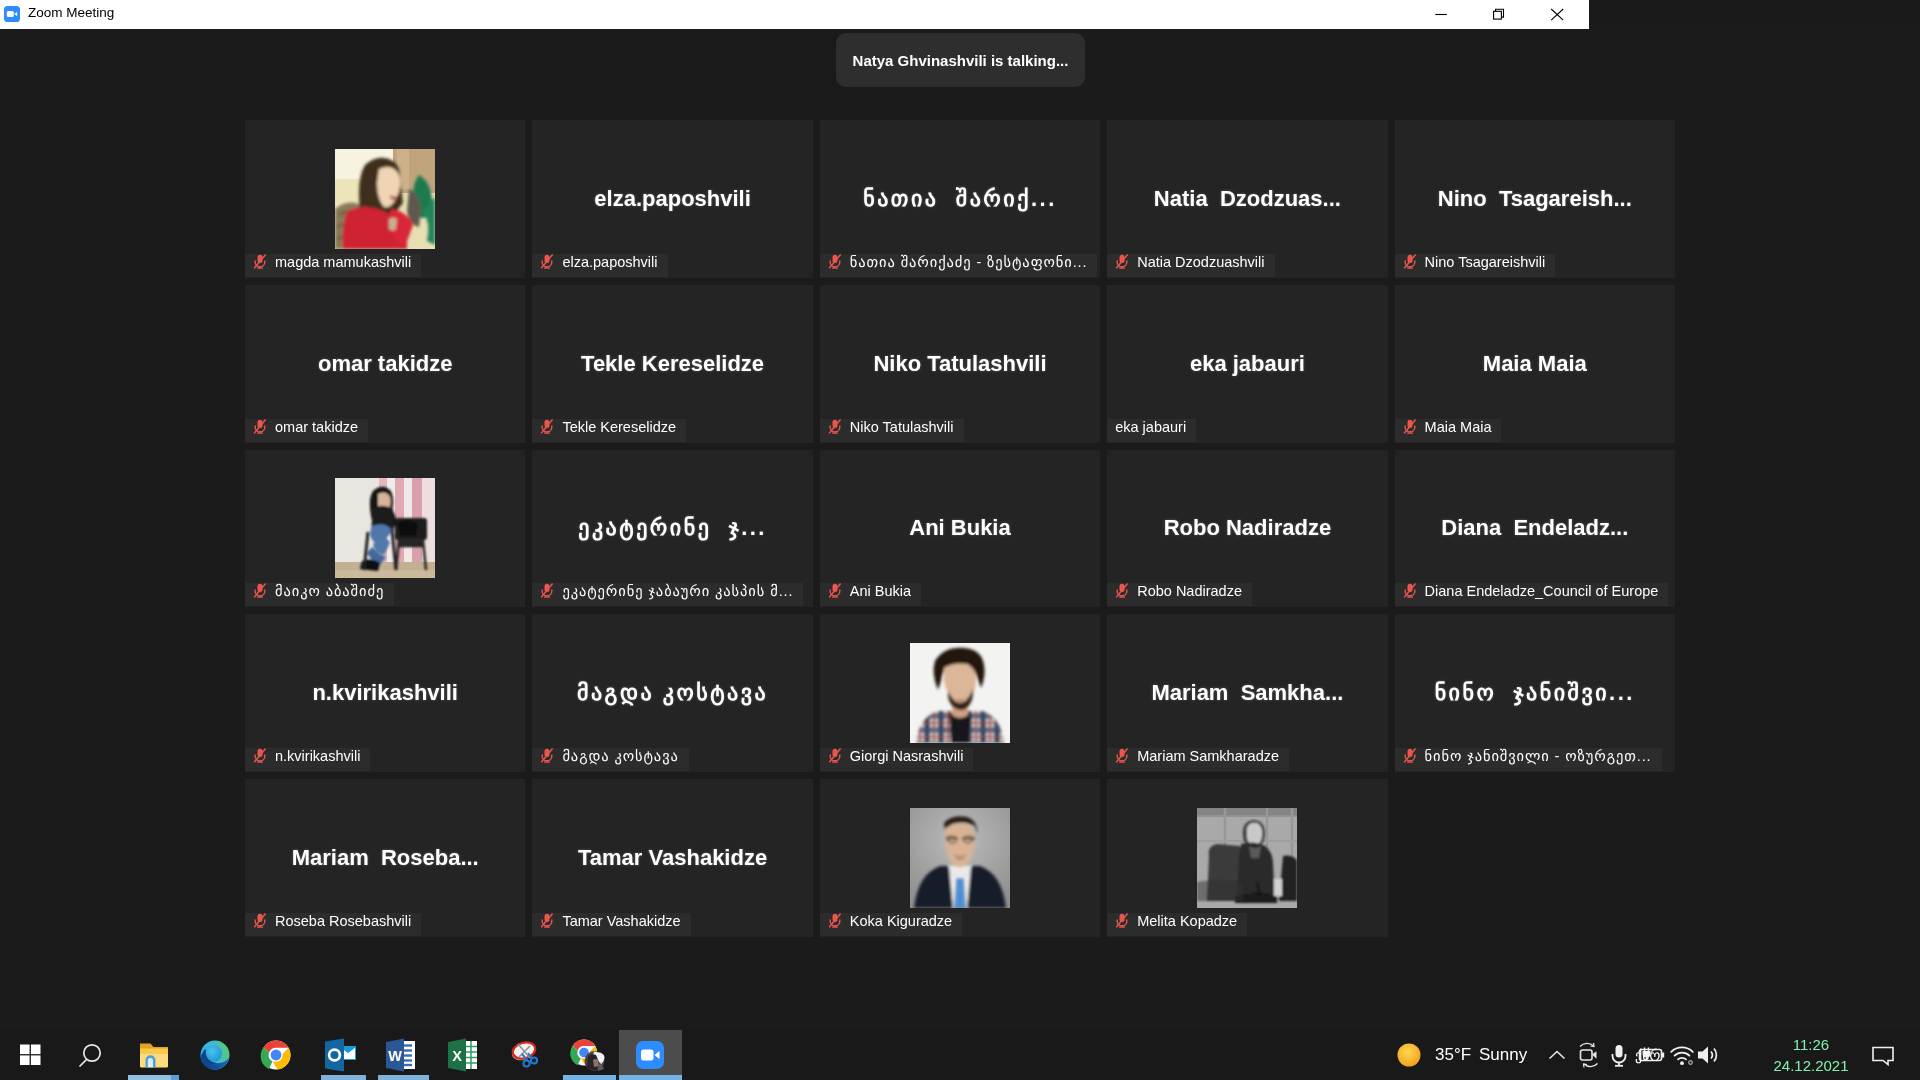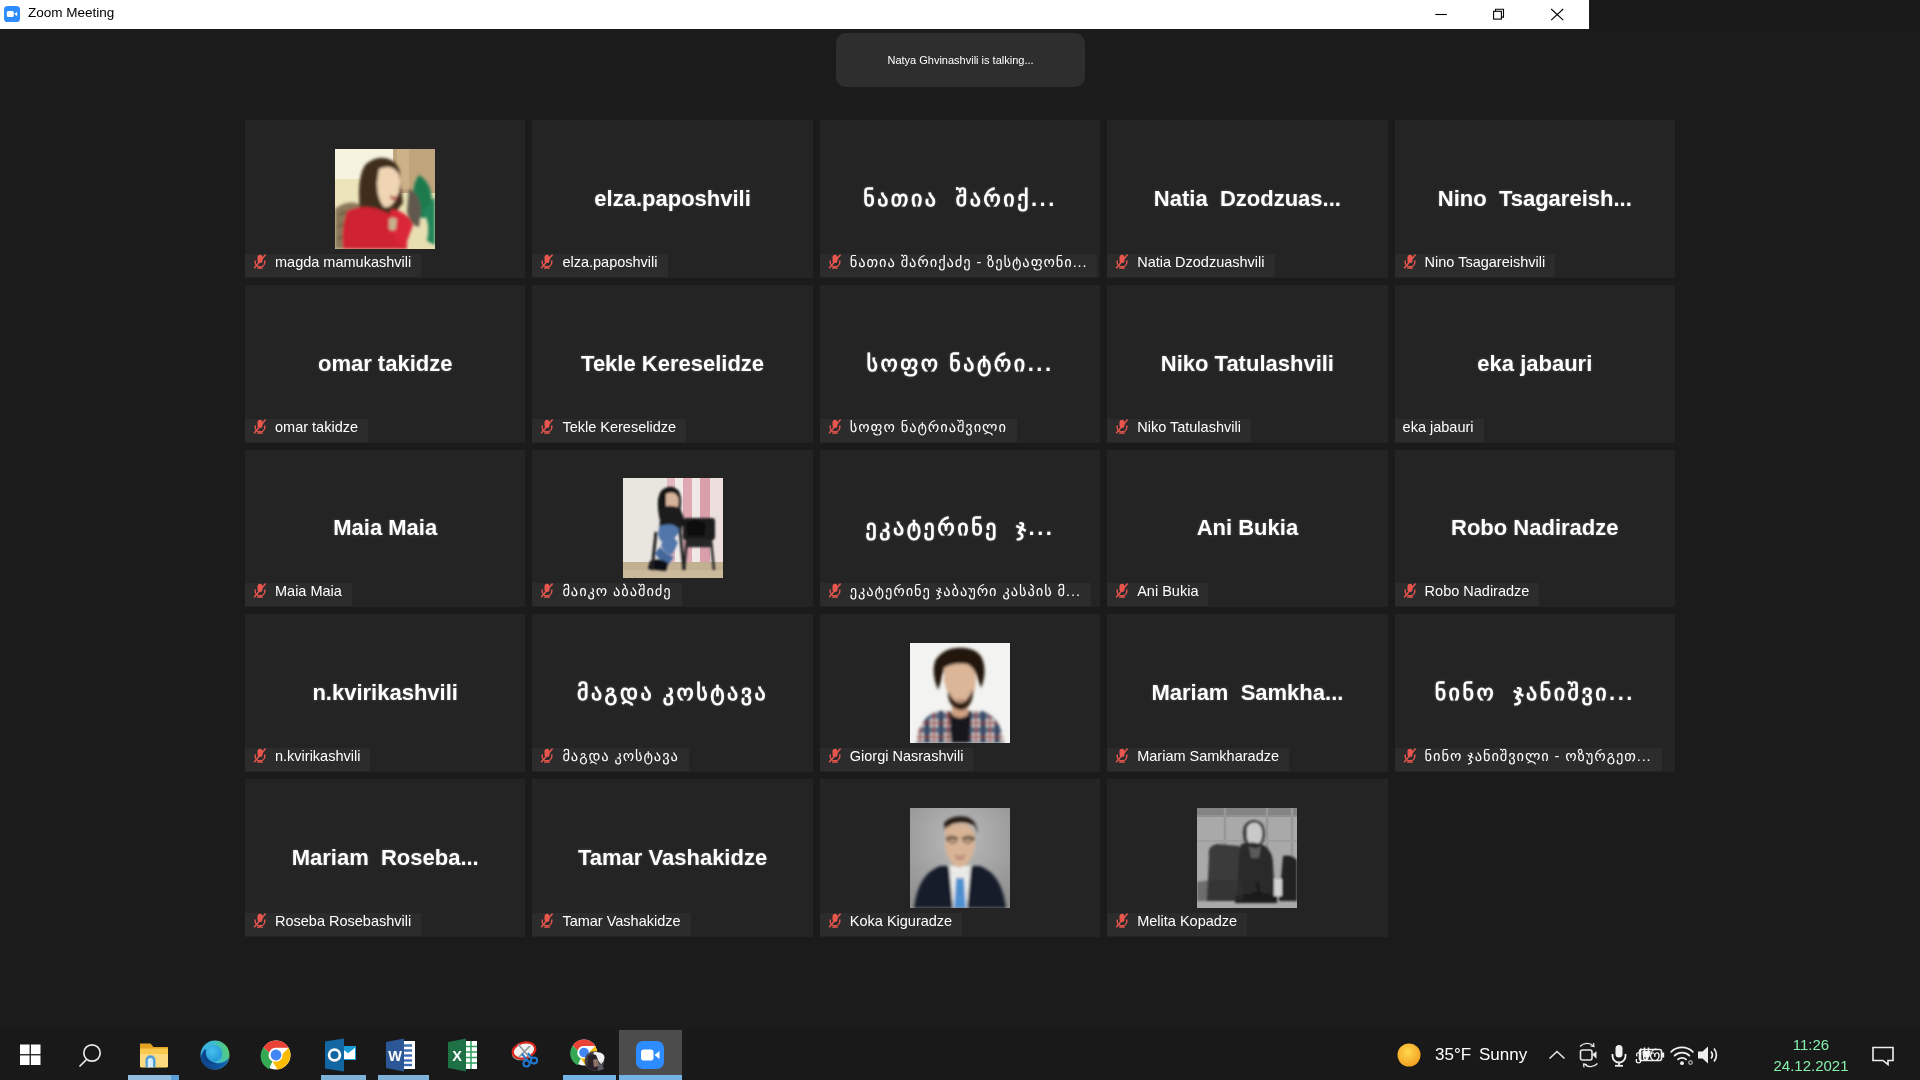--- a/index.html
+++ b/index.html
@@ -1,21 +1,21 @@
 <!DOCTYPE html>
 <html><head>
 <meta charset="utf-8">
 <style>
 html,body{margin:0;padding:0;width:1920px;height:1080px;overflow:hidden;background:#1a1a1a;font-family:"Liberation Sans",sans-serif;}
 #titlebar{position:absolute;left:0;top:0;width:1589px;height:29px;background:#ffffff;}
 #titlebar .appicon{position:absolute;left:4px;top:6px;width:16px;height:16px;}
 #titlebar .ttext{position:absolute;left:28px;top:5px;font-size:13.5px;color:#000;}
 .wbtn{position:absolute;top:0;height:29px;width:58px;}
 #stage{position:absolute;left:0;top:29px;width:1920px;height:1001px;background:#1b1b1b;}
-#tooltip{position:absolute;left:836px;top:4px;width:249px;height:54px;background:#2e2e2e;border-radius:10px;color:#fff;font-size:11px;font-weight:normal;display:flex;align-items:center;justify-content:center;}
+#tooltip{position:absolute;left:836px;top:4px;width:249px;height:54px;background:#2e2e2e;border-radius:10px;color:#fff;font-size:15px;font-weight:bold;display:flex;align-items:center;justify-content:center;}
 #grid{position:absolute;left:245px;top:91px;width:1430px;height:817px;display:grid;grid-template-columns:repeat(5,1fr);grid-template-rows:repeat(5,1fr);gap:7px;}
 .tile{position:relative;background:#242424;overflow:hidden;}
 .cname.g{letter-spacing:2.5px;}
 .label.glab span{letter-spacing:0.9px;}
 .cname{position:absolute;left:0;top:0;right:0;bottom:0;display:flex;align-items:center;justify-content:center;color:#fff;font-size:22px;font-weight:bold;white-space:pre;text-shadow:0 0 3px rgba(255,255,255,0.25);}
 .label{position:absolute;left:0;bottom:1px;height:23px;background:#2c2c2c;display:flex;align-items:flex-start;padding:0 10px 0 8px;color:#fff;font-size:14.5px;white-space:pre;max-width:100%;box-sizing:border-box;}
 .label .mic{margin-right:8px;flex:none;}
 .photo{position:absolute;left:50%;top:50%;transform:translate(-50%,-50%);}
 #taskbar{position:absolute;left:0;top:1030px;width:1920px;height:50px;background:#191919;}
 .tb{position:absolute;top:1030px;height:50px;}
@@ -148,32 +148,20 @@
             <g fill="#e8564e">
               <rect x="4.5" y="0.8" width="5" height="8.2" rx="2.5"></rect>
               <path d="M2.2 6.6v1.6a4.8 4.8 0 0 0 9.6 0V6.6" fill="none" stroke="#e8564e" stroke-width="1.4"></path>
               <rect x="6.3" y="12" width="1.4" height="1.6"></rect>
               <rect x="3.9" y="13.4" width="6.2" height="1.3" rx=".6"></rect>
             </g>
             <line x1="12.6" y1="0.6" x2="1.2" y2="14.2" stroke="#e8564e" stroke-width="1.5"></line>
           </svg><span>Tekle Kereselidze</span></div>
       </div>
   <div class="tile">
-        <div class="cname g">სოფო ნატრი...</div>
-        <div class="label glab"><svg class="mic" width="14" height="15" viewBox="0 0 14 15">
-            <g fill="#e8564e">
-              <rect x="4.5" y="0.8" width="5" height="8.2" rx="2.5"></rect>
-              <path d="M2.2 6.6v1.6a4.8 4.8 0 0 0 9.6 0V6.6" fill="none" stroke="#e8564e" stroke-width="1.4"></path>
-              <rect x="6.3" y="12" width="1.4" height="1.6"></rect>
-              <rect x="3.9" y="13.4" width="6.2" height="1.3" rx=".6"></rect>
-            </g>
-            <line x1="12.6" y1="0.6" x2="1.2" y2="14.2" stroke="#e8564e" stroke-width="1.5"></line>
-          </svg><span>სოფო ნატრიაშვილი</span></div>
-      </div>
-  <div class="tile">
         <div class="cname">Niko Tatulashvili</div>
         <div class="label"><svg class="mic" width="14" height="15" viewBox="0 0 14 15">
             <g fill="#e8564e">
               <rect x="4.5" y="0.8" width="5" height="8.2" rx="2.5"></rect>
               <path d="M2.2 6.6v1.6a4.8 4.8 0 0 0 9.6 0V6.6" fill="none" stroke="#e8564e" stroke-width="1.4"></path>
               <rect x="6.3" y="12" width="1.4" height="1.6"></rect>
               <rect x="3.9" y="13.4" width="6.2" height="1.3" rx=".6"></rect>
             </g>
             <line x1="12.6" y1="0.6" x2="1.2" y2="14.2" stroke="#e8564e" stroke-width="1.5"></line>
           </svg><span>Niko Tatulashvili</span></div>
@@ -266,20 +254,32 @@
             <g fill="#e8564e">
               <rect x="4.5" y="0.8" width="5" height="8.2" rx="2.5"></rect>
               <path d="M2.2 6.6v1.6a4.8 4.8 0 0 0 9.6 0V6.6" fill="none" stroke="#e8564e" stroke-width="1.4"></path>
               <rect x="6.3" y="12" width="1.4" height="1.6"></rect>
               <rect x="3.9" y="13.4" width="6.2" height="1.3" rx=".6"></rect>
             </g>
             <line x1="12.6" y1="0.6" x2="1.2" y2="14.2" stroke="#e8564e" stroke-width="1.5"></line>
           </svg><span>Robo Nadiradze</span></div>
       </div>
   <div class="tile">
+        <div class="cname">Diana  Endeladz...</div>
+        <div class="label"><svg class="mic" width="14" height="15" viewBox="0 0 14 15">
+            <g fill="#e8564e">
+              <rect x="4.5" y="0.8" width="5" height="8.2" rx="2.5"></rect>
+              <path d="M2.2 6.6v1.6a4.8 4.8 0 0 0 9.6 0V6.6" fill="none" stroke="#e8564e" stroke-width="1.4"></path>
+              <rect x="6.3" y="12" width="1.4" height="1.6"></rect>
+              <rect x="3.9" y="13.4" width="6.2" height="1.3" rx=".6"></rect>
+            </g>
+            <line x1="12.6" y1="0.6" x2="1.2" y2="14.2" stroke="#e8564e" stroke-width="1.5"></line>
+          </svg><span>Diana Endeladze_Council of Europe</span></div>
+      </div>
+  <div class="tile">
         <div class="cname">n.kvirikashvili</div>
         <div class="label"><svg class="mic" width="14" height="15" viewBox="0 0 14 15">
             <g fill="#e8564e">
               <rect x="4.5" y="0.8" width="5" height="8.2" rx="2.5"></rect>
               <path d="M2.2 6.6v1.6a4.8 4.8 0 0 0 9.6 0V6.6" fill="none" stroke="#e8564e" stroke-width="1.4"></path>
               <rect x="6.3" y="12" width="1.4" height="1.6"></rect>
               <rect x="3.9" y="13.4" width="6.2" height="1.3" rx=".6"></rect>
             </g>
             <line x1="12.6" y1="0.6" x2="1.2" y2="14.2" stroke="#e8564e" stroke-width="1.5"></line>
           </svg><span>n.kvirikashvili</span></div>

